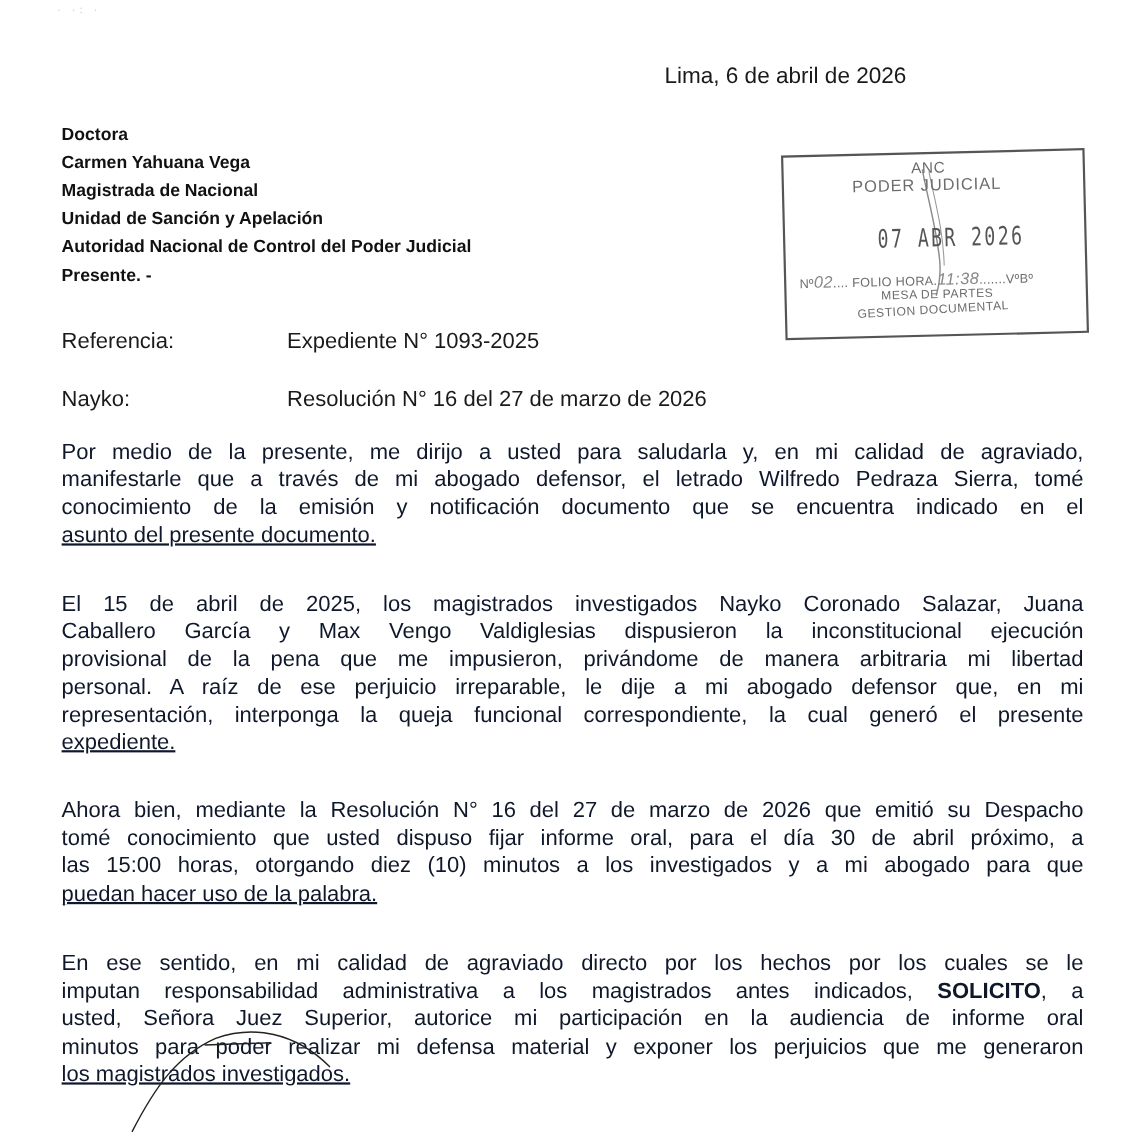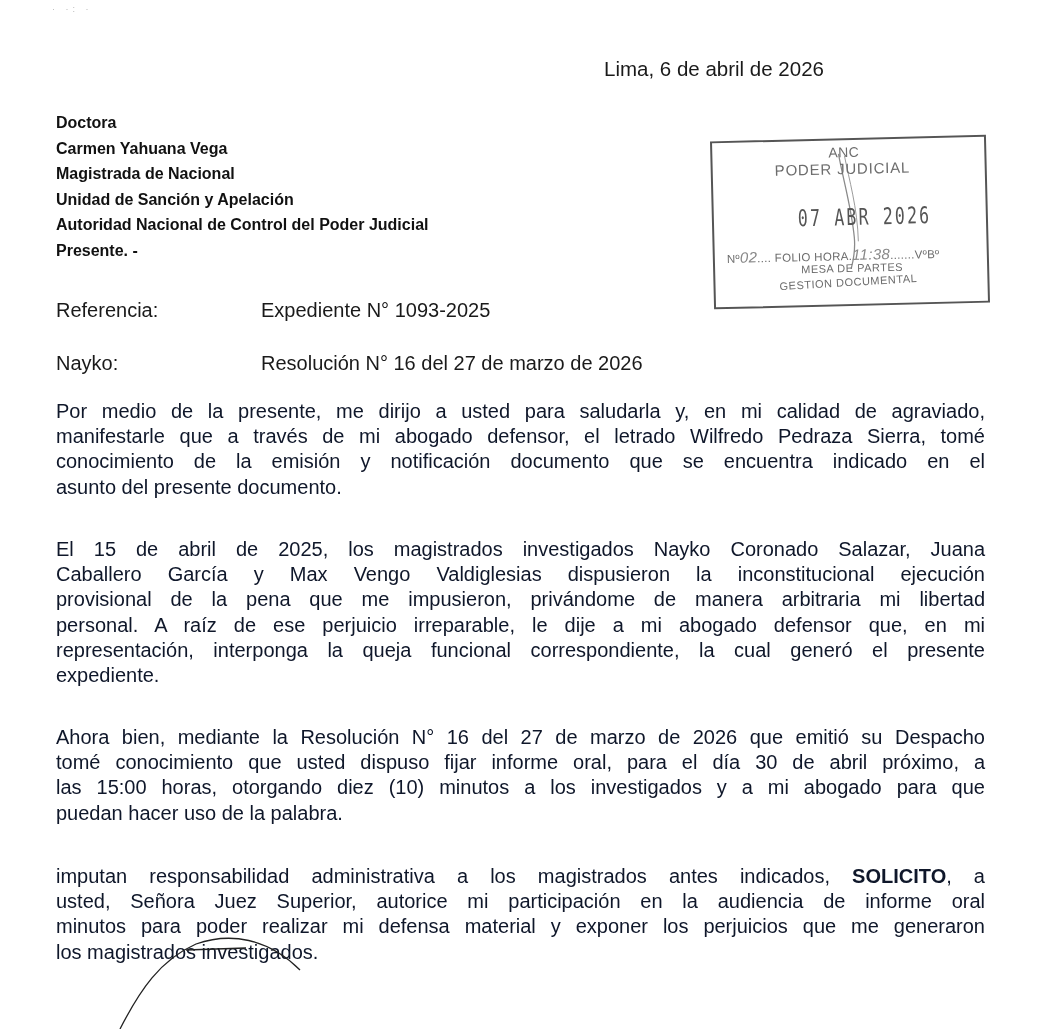--- a/index.html
+++ b/index.html
@@ -122,20 +122,21 @@
     }
     .para .ln {
       display: block;
       text-align: justify;
       text-align-last: justify;
       white-space: nowrap;
       overflow: visible;
     }
     .para .ln.last {
       text-align-last: left;
+      text-decoration: underline;
     }
     .p1 { top: 399px; }
     .p2 { top: 537px; }
     .p3 { top: 725px; }
     .p4 { top: 864px; font-family: "Liberation Sans", sans-serif; }
 
     .bold { font-weight: bold; }
 
     .annot {
       position: absolute;
@@ -204,20 +205,21 @@
   </div>
 
   <div class="para p3">
     <span class="ln" style="display: block;">Ahora bien, mediante la Resolución N° 16 del 27 de marzo de 2026 que emitió su Despacho</span>
     <span class="ln" style="display: block;">tomé conocimiento que usted dispuso fijar informe oral, para el día 30 de abril próximo, a</span>
     <span class="ln" style="display: block;">las 15:00 horas, otorgando diez (10) minutos a los investigados y a mi abogado para que</span>
     <span class="ln last" style="display: block;">puedan hacer uso de la palabra.</span>
   </div>
 
   <div class="para p4">
+    <span class="ln" style="display: block;">En ese sentido, en mi calidad de agraviado directo por los hechos por los cuales se le</span>
     <span class="ln" style="display: block;"><span>imputan responsabilidad administrativa a los magistrados antes indicados, </span><span class="bold">SOLICITO</span><span>, a</span></span>
     <span class="ln" style="display: block;">usted, Señora Juez Superior, autorice mi participación en la audiencia de informe oral</span>
     <span class="ln" style="display: block;">minutos para poder realizar mi defensa material y exponer los perjuicios que me generaron</span>
     <span class="ln last" style="display: block;">los magistrados investigados.</span>
   </div>
 
   <svg class="annot" viewBox="0 0 1042 1029">
     <path d="M186 950 L 246 948" fill="none" stroke="#222" stroke-width="1.3"></path>
     <path d="M120 1029 C 140 990, 160 960, 196 944 C 230 932, 268 938, 300 970" fill="none" stroke="#222" stroke-width="1.3"></path>
   </svg>

